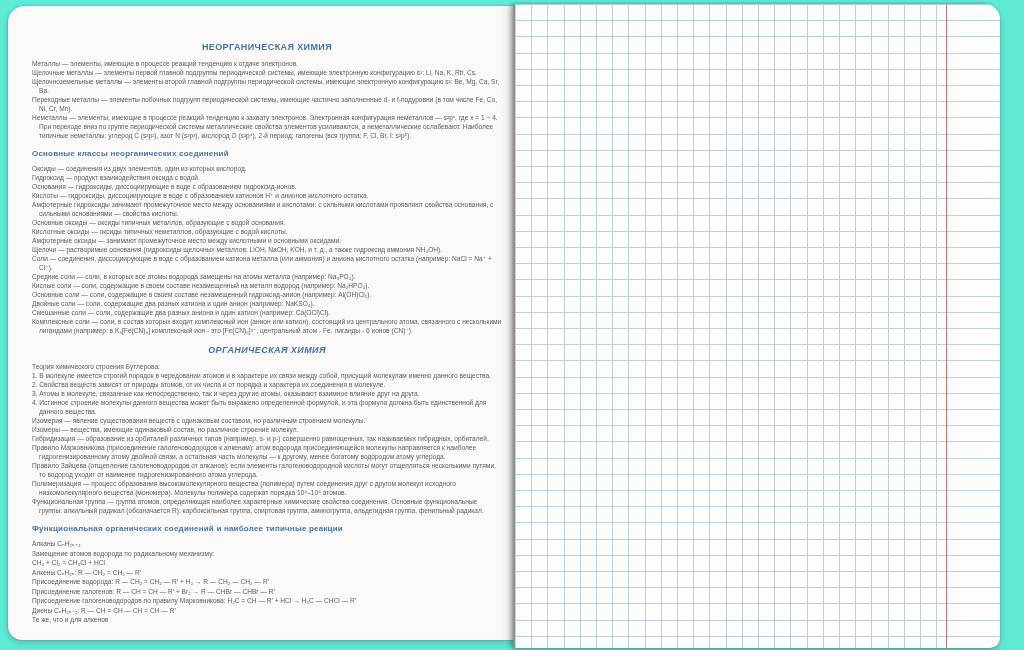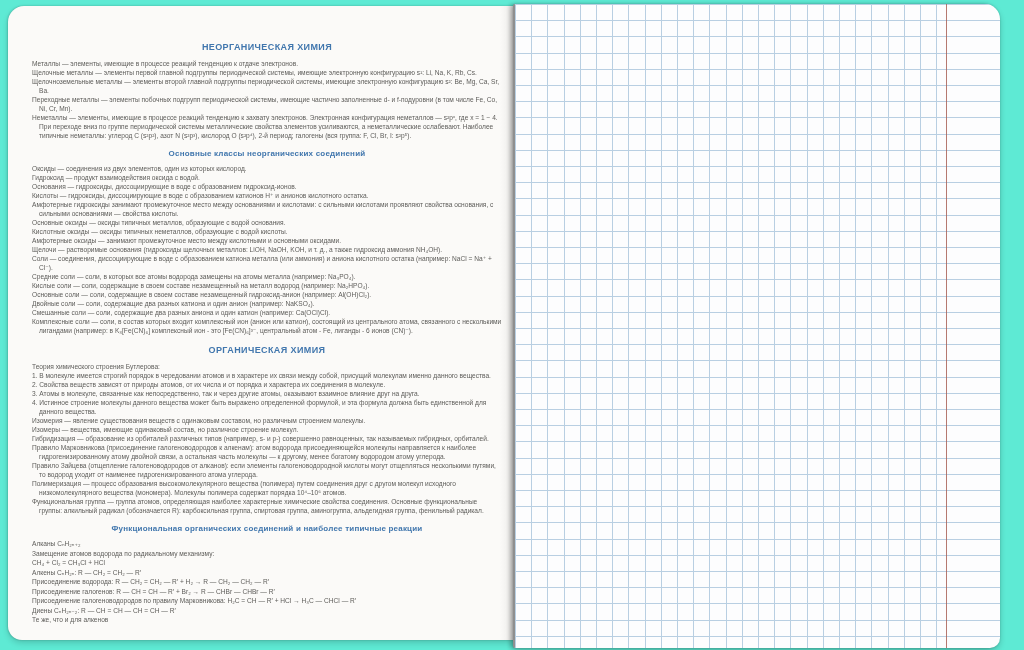--- a/index.html
+++ b/index.html
@@ -20,24 +20,24 @@
     background: linear-gradient(to right, rgba(0,0,0,0), rgba(0,0,0,.07));
     border-radius: 0;
   }
   .content { padding: 32px 12px 0 24px; color: #5d5c59; }
 
   .t1 {
     text-align: center; color: #4076ad; font-weight: bold;
     font-size: 9px; letter-spacing: .4px; margin: 4px 0 7px;
   }
   .t2 {
-    text-align: center; color: #4076ad; font-weight: bold;
+    color: #4076ad; font-weight: bold;
     font-size: 8px; letter-spacing: .2px; margin: 9px 0 6px;
   }
-  .t1.spaced { margin-top: 10px; }
+  .t1.spaced { margin-top: 10px; font-style: italic; }
 
   .body { }
   .entry {
     font-size: 6.6px; line-height: 9px; color: #5d5c59;
     padding-left: 7px; text-indent: -7px; 
   }
   .formula-block .entry { padding-left: 0; text-indent: 0; line-height: 9.5px; }
 
   
   .page-right {

